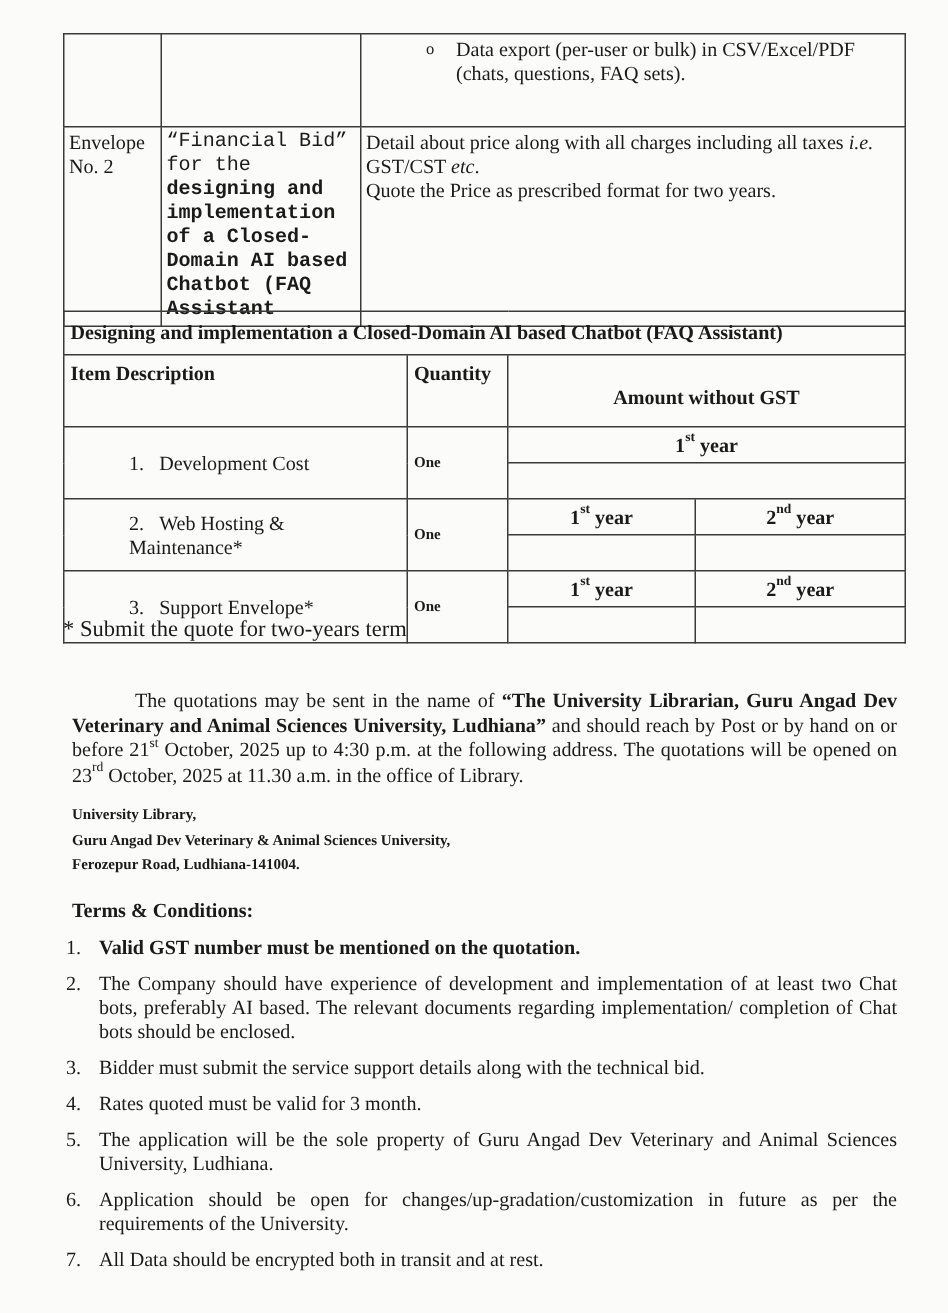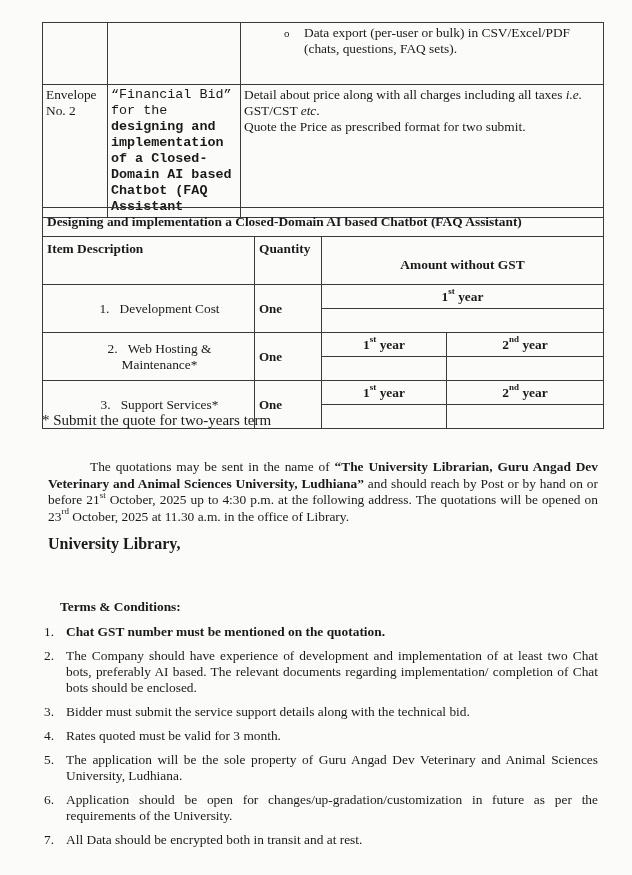--- a/index.html
+++ b/index.html
@@ -26,30 +26,30 @@
   .bullet-row { display: flex; padding-left: 40px; padding-top: 0px; }
   .bullet { width: 20px; flex: none; font-size: 11px; }
 
   
   #t2 { left: 42px; top: 207px; width: 562px; font-size: 13.4px; line-height: 16px; }
   #t2 td { padding: 0 4px; vertical-align: middle; }
   #t2 .title { height: 28px; }
   #t2 .hdr { height: 27px; }
   #t2 .sub { height: 23px; text-align: center; font-weight: bold; }
   #t2 .blank { height: 23px; }
-  #t2 .desc { padding-left: 26px; width: 181px; text-align: center; }
-  #t2 .qty { width: 58px; font-weight: bold; font-size: 13px; }
+  #t2 .desc { padding-left: 43px; width: 181px; }
+  #t2 .qty { width: 58px; font-weight: bold; font-size: 10px; }
   .note { left: 42px; top: 412px; font-size: 15px; }
 
   
   .para { left: 48px; top: 459px; width: 550px; font-size: 13.4px; line-height: 16.5px; text-align: justify; }
   .para .indent { display: inline-block; width: 42px; }
-  .addr { left: 48px; top: 536px; font-size: 16px; line-height: 16.5px; font-weight: bold; }
+  .addr { left: 48px; top: 536px; font-size: 10px; line-height: 16.5px; font-weight: bold; }
 
-  .terms-h { left: 60px; top: 599px; font-size: 13.4px; font-weight: bold; }
+  .terms-h { left: 48px; top: 599px; font-size: 13.4px; font-weight: bold; }
   .terms { left: 44px; top: 624px; width: 554px; font-size: 13.4px; line-height: 16px; }
   .term { display: flex; margin-bottom: 8px; }
   .term .num { width: 22px; flex: none; }
   .term .txt { flex: 1; text-align: justify; }
 </style>
 </head>
 <body>
 
 <table id="t1" class="abs">
   <tbody>
@@ -62,21 +62,21 @@
         <span>Data export (per-user or bulk) in CSV/Excel/PDF (chats, questions, FAQ sets).</span>
       </div>
     </td>
   </tr>
   <tr class="r2">
     <td class="c1">Envelope No. 2</td>
     <td class="c2"><span>“Financial Bid” for the </span><b>designing and implementation of a Closed-Domain AI based Chatbot (FAQ Assistant</b></td>
     <td>
       <div><span>Detail about price along with all charges including all taxes </span><i>i.e.</i></div>
       <div><span>GST/CST </span><i>etc</i><span>.</span></div>
-      <div>Quote the Price as prescribed format for two submit.</div>
+      <div>Quote the Price as prescribed format for two years.</div>
     </td>
   </tr>
 </tbody>
   </table>
 
 <table id="t2" class="abs">
   <tbody>
       <tr>
     <td class="title b" colspan="4">Designing and implementation a Closed-Domain AI based Chatbot (FAQ Assistant)</td>
   </tr>
@@ -100,45 +100,47 @@
     <td class="qty" rowspan="2">One</td>
     <td class="sub" style="width:116px;"><span>1</span><sup>st</sup> <span>year</span></td>
     <td class="sub"><span>2</span><sup>nd</sup> <span>year</span></td>
   </tr>
   <tr>
     <td class="blank"></td>
     <td class="blank"></td>
   </tr>
 
   <tr>
-    <td class="desc" rowspan="2"><span>3.</span>&nbsp;&nbsp;&nbsp;<span>Support Services*</span></td>
+    <td class="desc" rowspan="2"><span>3.</span>&nbsp;&nbsp;&nbsp;<span>Support Envelope*</span></td>
     <td class="qty" rowspan="2">One</td>
     <td class="sub"><span>1</span><sup>st</sup> <span>year</span></td>
     <td class="sub"><span>2</span><sup>nd</sup> <span>year</span></td>
   </tr>
   <tr>
     <td class="blank"></td>
     <td class="blank"></td>
   </tr>
 </tbody>
   </table>
 
 <div class="abs note">* Submit the quote for two-years term</div>
 
 <div class="abs para"><span class="indent"></span><span>The quotations may be sent in the name of </span><b>“The University Librarian, Guru Angad Dev Veterinary and Animal Sciences University, Ludhiana”</b><span> and should reach by Post or by hand on or before 21</span><sup>st</sup><span> October, 2025 up to 4:30 p.m. at the following address. The quotations will be opened on 23</span><sup>rd</sup><span> October, 2025 at 11.30 a.m. in the office of Library.</span></div>
 
 <div class="abs addr">
   <div>University Library,</div>
+  <div>Guru Angad Dev Veterinary &amp; Animal Sciences University,</div>
+  <div>Ferozepur Road, Ludhiana-141004.</div>
 </div>
 
 <div class="abs terms-h">Terms &amp; Conditions:</div>
 <div class="abs terms">
   <div class="term">
       <span class="num">1.</span>
-      <span class="txt b">Chat GST number must be mentioned on the quotation.</span>
+      <span class="txt b">Valid GST number must be mentioned on the quotation.</span>
     </div>
   <div class="term">
       <span class="num">2.</span>
       <span class="txt">The Company should have experience of development and implementation of at least two Chat bots, preferably AI based. The relevant documents regarding implementation/ completion of Chat bots should be enclosed.</span>
     </div>
   <div class="term">
       <span class="num">3.</span>
       <span class="txt">Bidder must submit the service support details along with the technical bid.</span>
     </div>
   <div class="term">

